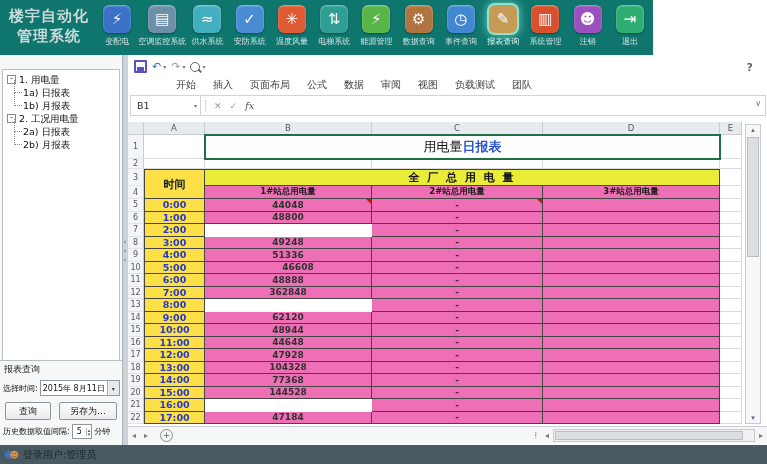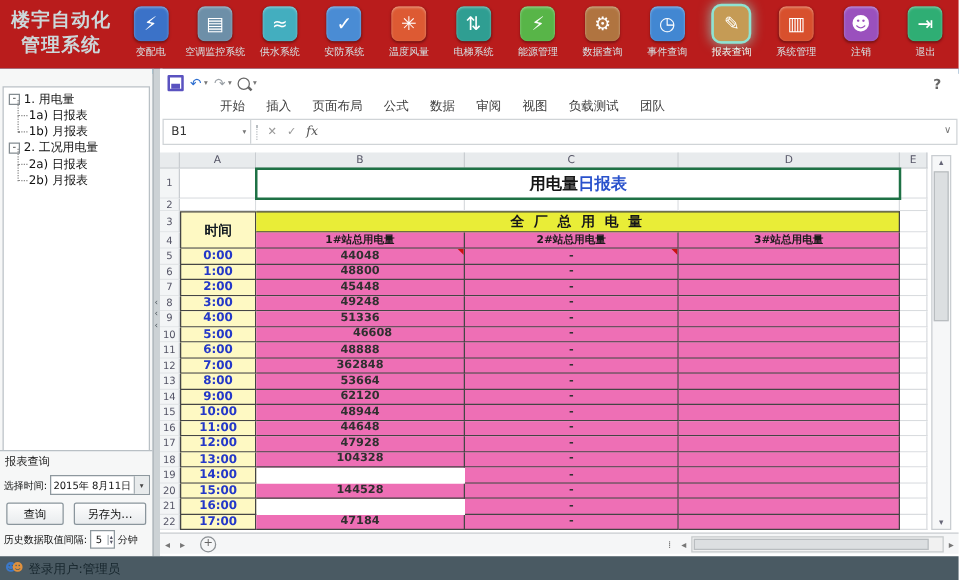--- a/index.html
+++ b/index.html
@@ -1,20 +1,20 @@
 <!DOCTYPE html>
 <html><head>
 <meta charset="utf-8">
 <style>
   html,body{margin:0;padding:0;background:#fff;}
   body{width:767px;height:464px;overflow:hidden;font-family:"DejaVu Sans","Liberation Sans",sans-serif;}
   #app{position:relative;width:767px;height:464px;background:#fff;}
 
   
-  #topbar{position:absolute;left:0;top:0;width:767px;height:55px;background:#b91c1c;border-bottom:4px solid #0ea5e9;}
+  #topbar{position:absolute;left:0;top:0;width:653px;height:55px;background:#0f766e;border-bottom:4px solid #0ea5e9;}
   #app-title{position:absolute;left:2px;top:7px;width:94px;text-align:center;color:#ccd8da;font-size:15px;font-weight:bold;line-height:1.3;letter-spacing:1px;}
   #topbar-icons{position:absolute;left:96px;top:5px;right:2px;display:flex;justify-content:space-between;}
   .tb-item{display:flex;flex-direction:column;align-items:center;width:49px;cursor:pointer;}
   .tb-ico{width:28px;height:28px;border-radius:6px;color:#fff;font-size:15px;display:flex;align-items:center;justify-content:center;
           box-shadow:inset 0 1px 2px rgba(255,255,255,.45), 0 1px 2px rgba(0,0,0,.35);}
   .tb-lbl{font-size:8px;color:#d5e3e5;margin-top:3px;white-space:nowrap;}
   .tb-item.sel .tb-ico{box-shadow:0 0 0 2px #8fe3d2, 0 0 9px 3px rgba(130,230,210,.65);}
   .tb-item.sel .tb-lbl{color:#eafff8;}
 
   
@@ -72,30 +72,30 @@
         grid-template-columns:16px 61px 167px 171px 177px 22px;
         grid-template-rows:13px 24px 10px 17px 13px repeat(18,12.5px);
         background:#fff;font-family:inherit;}
   #grid > div{box-sizing:border-box;overflow:hidden;}
   .hc{background:#e8ebed;border-right:1px solid #c9cdd1;border-bottom:1px solid #c9cdd1;font-size:8.5px;color:#556;display:flex;align-items:center;justify-content:center;cursor:pointer;}
   .gn{background:#f3f5f6;border-right:1px solid #c9cdd1;border-bottom:1px solid #e1e4e6;font-size:8px;color:#556;display:flex;align-items:center;justify-content:center;cursor:pointer;}
   .lc{border-right:1px solid #d9dcdf;border-bottom:1px solid #d9dcdf;background:#fff;cursor:cell;}
   .tcell{position:relative;border-right:1px solid #454545;border-bottom:1px solid #454545;display:flex;align-items:center;justify-content:center;cursor:cell;}
   .tl{border-left:1px solid #454545;}
   .tt{border-top:1px solid #454545;}
-  .orange{background:#fef9c3;}
+  .orange{background:#fde047;}
   .yellow{background:#e9ed37;}
   .pink{background:#ee6fb5;}
   .time-head{font-size:11px;font-weight:bold;color:#101820;}
   .group-head{font-size:11px;font-weight:bold;color:#15151a;letter-spacing:2px;}
   .tch{font-size:8.5px;font-weight:bold;color:#1c1c1c;}
   .ttime{font-size:9.5px;font-weight:bold;color:#2438c8;}
   .tval{font-size:9px;font-weight:600;color:#303030;}
   .title-cell{position:relative;display:flex;align-items:center;justify-content:center;background:#fff;outline:2px solid #1e7145;outline-offset:-1px;z-index:2;cursor:cell;}
-  .title-main{font-size:13px;font-weight:bold;color:#161616;}
+  .title-main{font-size:13px;font-weight:normal;color:#161616;}
   .title-suffix{font-size:13px;font-weight:bold;color:#2a52cc;}
   .cm::after{content:"";position:absolute;top:0;right:0;border-left:5px solid transparent;border-top:5px solid #c11;}
 
   
   #vscroll{position:absolute;left:617px;top:69px;width:16px;height:300px;border:1px solid #c9cdd1;background:#f6f7f8;box-sizing:border-box;}
   #vscroll .sar{position:absolute;left:0;width:100%;text-align:center;font-size:7px;color:#667;cursor:pointer;}
   #vthumb{position:absolute;left:1px;right:1px;top:12px;height:118px;background:#dcdfe1;border:1px solid #b9bdc0;cursor:grab;}
 
   
   #tabbar{position:absolute;left:0;top:371px;width:639px;height:17px;background:#f5f6f7;border-top:1px solid #c9cdd1;display:flex;align-items:center;font-size:9.5px;box-sizing:border-box;}
@@ -312,21 +312,20 @@
         <div class="tcell pink tval" style="grid-area: 6 / 5;"></div>
         <div class="lc" style="grid-area: 6 / 6;"></div>
         <div class="gn" style="grid-area: 7 / 1;">6</div>
         <div class="tcell orange tl ttime" style="grid-area: 7 / 2;">1:00</div>
         <div class="tcell pink tval" style="grid-area: 7 / 3;">48800</div>
         <div class="tcell pink tval" style="grid-area: 7 / 4;">-</div>
         <div class="tcell pink tval" style="grid-area: 7 / 5;"></div>
         <div class="lc" style="grid-area: 7 / 6;"></div>
         <div class="gn" style="grid-area: 8 / 1;">7</div>
         <div class="tcell orange tl ttime" style="grid-area: 8 / 2;">2:00</div>
-        <div class="tcell pink tval" style="grid-area: 8 / 3;">45448</div>
         <div class="tcell pink tval" style="grid-area: 8 / 4;">-</div>
         <div class="tcell pink tval" style="grid-area: 8 / 5;"></div>
         <div class="lc" style="grid-area: 8 / 6;"></div>
         <div class="gn" style="grid-area: 9 / 1;">8</div>
         <div class="tcell orange tl ttime" style="grid-area: 9 / 2;">3:00</div>
         <div class="tcell pink tval" style="grid-area: 9 / 3;">49248</div>
         <div class="tcell pink tval" style="grid-area: 9 / 4;">-</div>
         <div class="tcell pink tval" style="grid-area: 9 / 5;"></div>
         <div class="lc" style="grid-area: 9 / 6;"></div>
         <div class="gn" style="grid-area: 10 / 1;">9</div>
@@ -348,21 +347,20 @@
         <div class="tcell pink tval" style="grid-area: 12 / 5;"></div>
         <div class="lc" style="grid-area: 12 / 6;"></div>
         <div class="gn" style="grid-area: 13 / 1;">12</div>
         <div class="tcell orange tl ttime" style="grid-area: 13 / 2;">7:00</div>
         <div class="tcell pink tval" style="grid-area: 13 / 3;">362848</div>
         <div class="tcell pink tval" style="grid-area: 13 / 4;">-</div>
         <div class="tcell pink tval" style="grid-area: 13 / 5;"></div>
         <div class="lc" style="grid-area: 13 / 6;"></div>
         <div class="gn" style="grid-area: 14 / 1;">13</div>
         <div class="tcell orange tl ttime" style="grid-area: 14 / 2;">8:00</div>
-        <div class="tcell pink tval" style="grid-area: 14 / 3;">53664</div>
         <div class="tcell pink tval" style="grid-area: 14 / 4;">-</div>
         <div class="tcell pink tval" style="grid-area: 14 / 5;"></div>
         <div class="lc" style="grid-area: 14 / 6;"></div>
         <div class="gn" style="grid-area: 15 / 1;">14</div>
         <div class="tcell orange tl ttime" style="grid-area: 15 / 2;">9:00</div>
         <div class="tcell pink tval" style="grid-area: 15 / 3;">62120</div>
         <div class="tcell pink tval" style="grid-area: 15 / 4;">-</div>
         <div class="tcell pink tval" style="grid-area: 15 / 5;"></div>
         <div class="lc" style="grid-area: 15 / 6;"></div>
         <div class="gn" style="grid-area: 16 / 1;">15</div>
@@ -384,20 +382,21 @@
         <div class="tcell pink tval" style="grid-area: 18 / 5;"></div>
         <div class="lc" style="grid-area: 18 / 6;"></div>
         <div class="gn" style="grid-area: 19 / 1;">18</div>
         <div class="tcell orange tl ttime" style="grid-area: 19 / 2;">13:00</div>
         <div class="tcell pink tval" style="grid-area: 19 / 3;">104328</div>
         <div class="tcell pink tval" style="grid-area: 19 / 4;">-</div>
         <div class="tcell pink tval" style="grid-area: 19 / 5;"></div>
         <div class="lc" style="grid-area: 19 / 6;"></div>
         <div class="gn" style="grid-area: 20 / 1;">19</div>
         <div class="tcell orange tl ttime" style="grid-area: 20 / 2;">14:00</div>
+        <div class="tcell pink tval" style="grid-area: 20 / 3;">77368</div>
         <div class="tcell pink tval" style="grid-area: 20 / 4;">-</div>
         <div class="tcell pink tval" style="grid-area: 20 / 5;"></div>
         <div class="lc" style="grid-area: 20 / 6;"></div>
         <div class="gn" style="grid-area: 21 / 1;">20</div>
         <div class="tcell orange tl ttime" style="grid-area: 21 / 2;">15:00</div>
         <div class="tcell pink tval" style="grid-area: 21 / 3;">144528</div>
         <div class="tcell pink tval" style="grid-area: 21 / 4;">-</div>
         <div class="tcell pink tval" style="grid-area: 21 / 5;"></div>
         <div class="lc" style="grid-area: 21 / 6;"></div>
         <div class="gn" style="grid-area: 22 / 1;">21</div>

